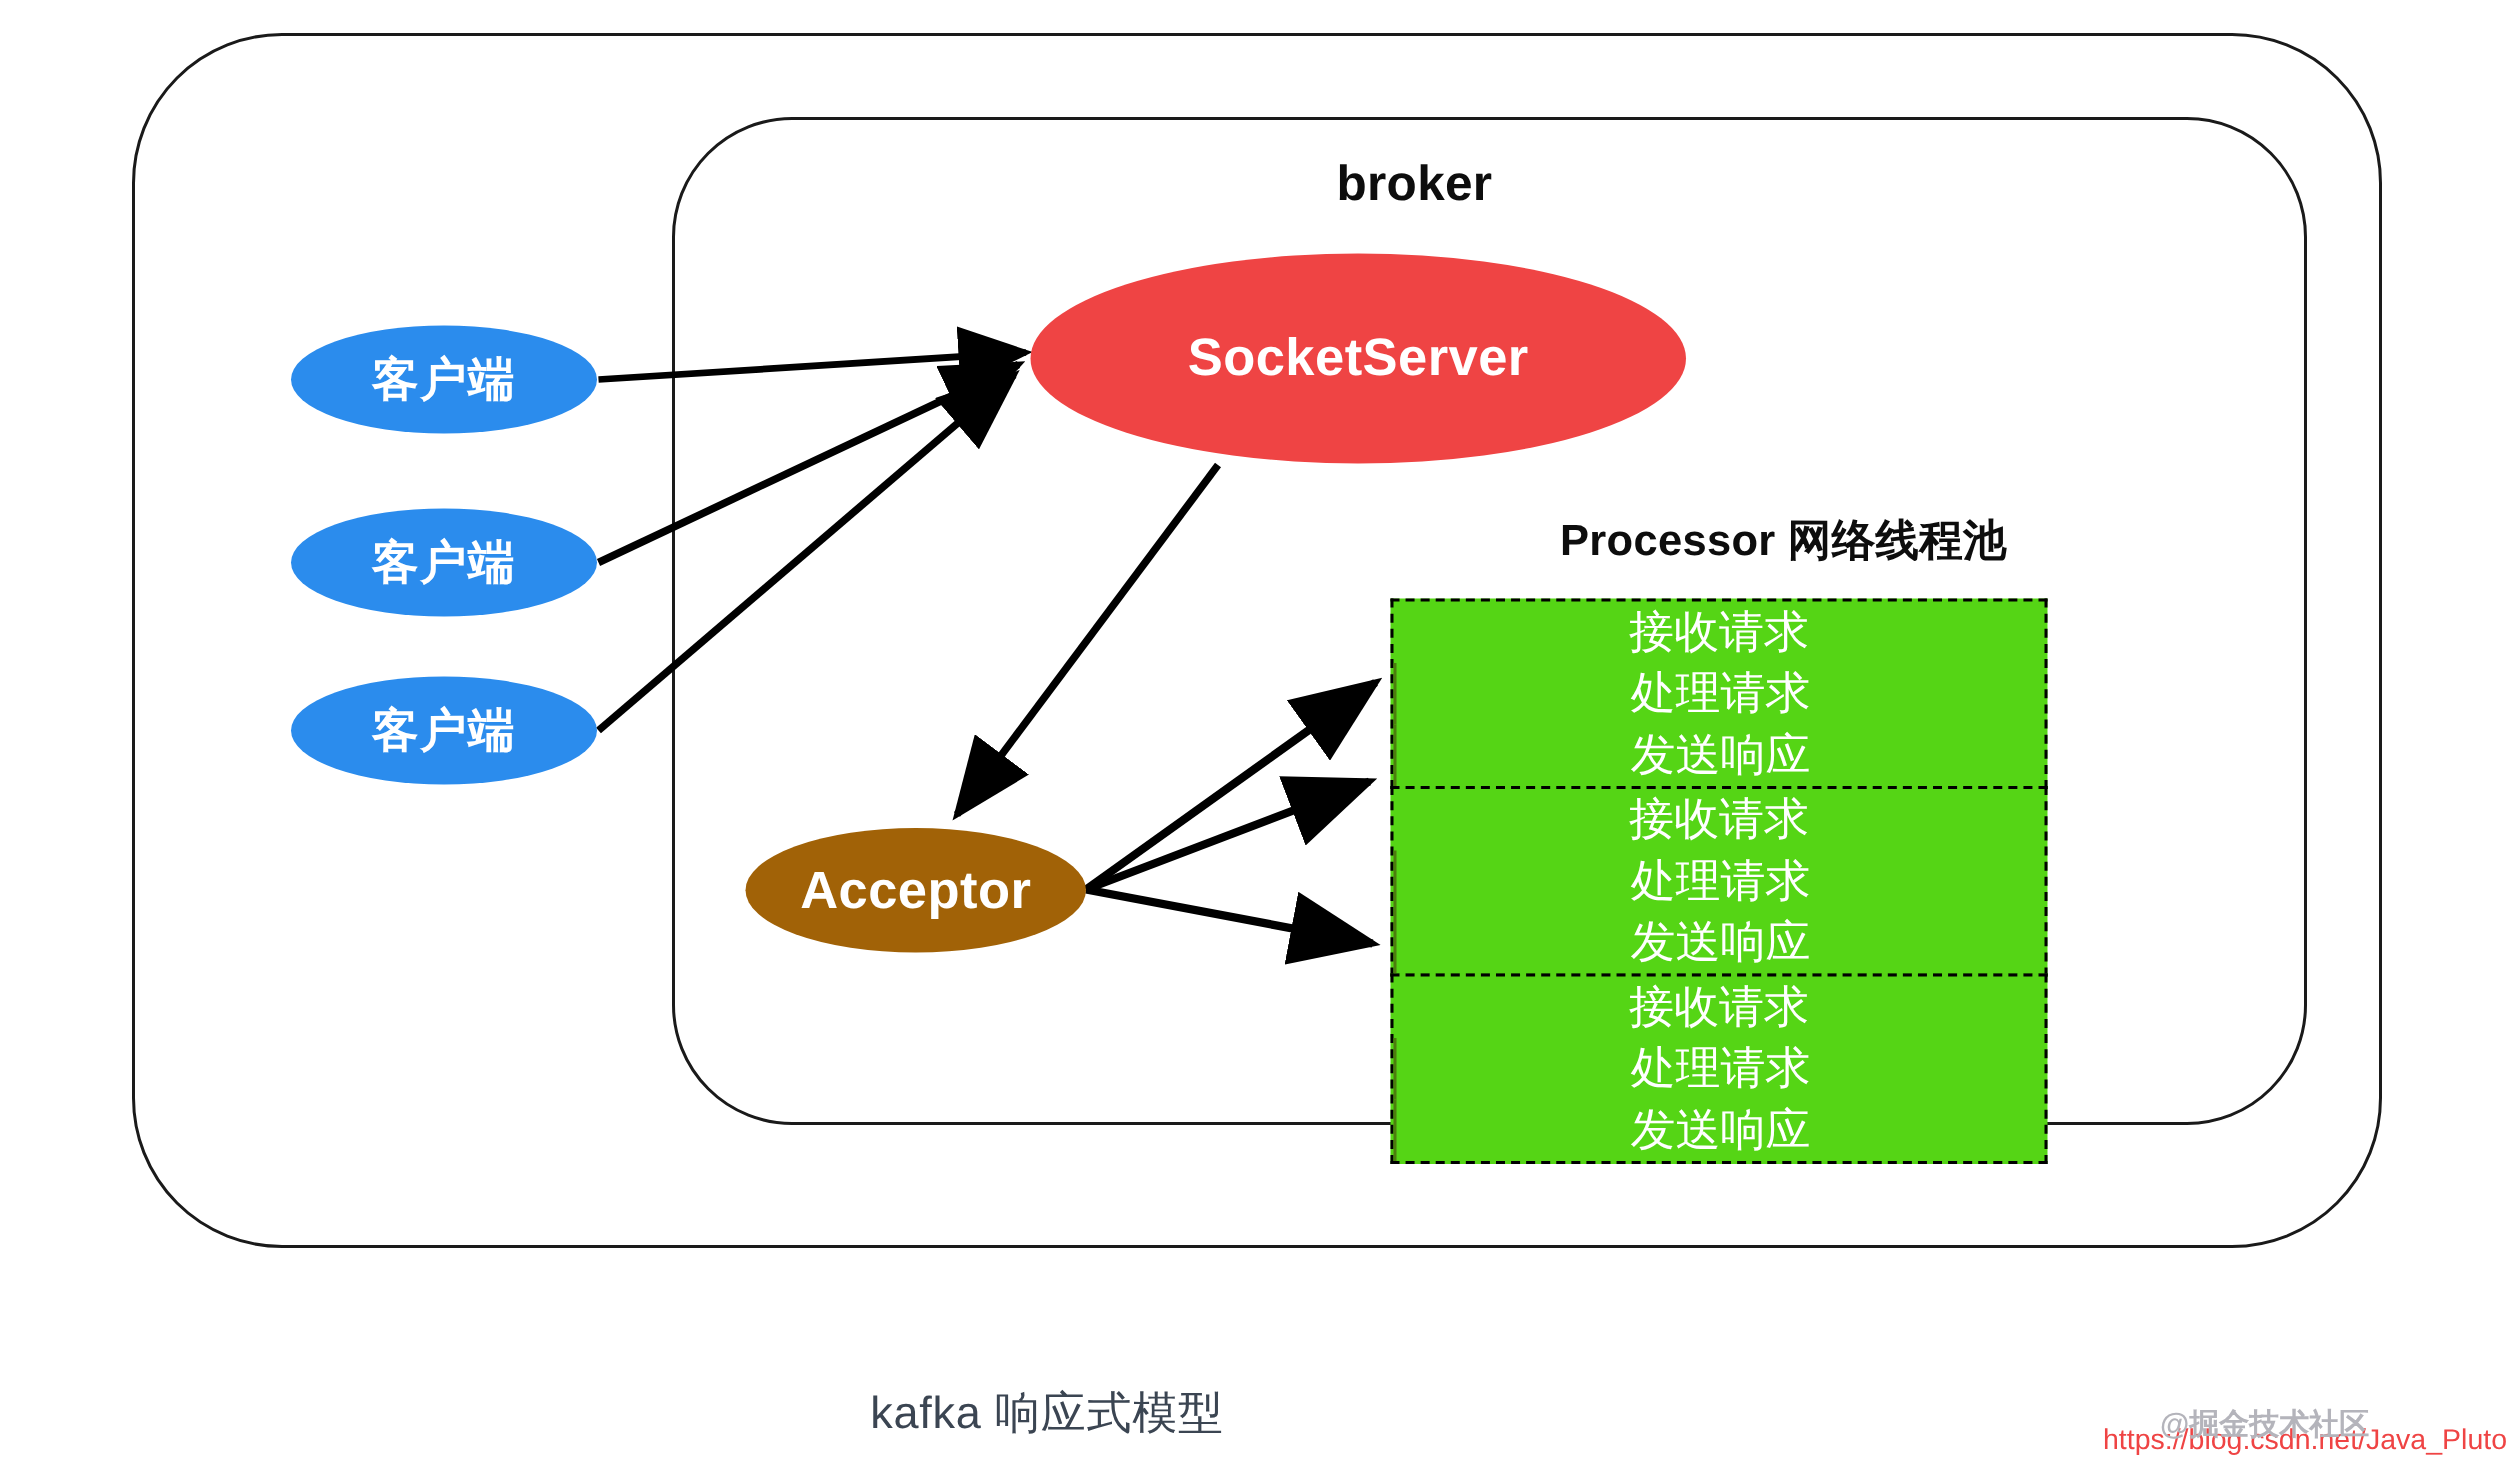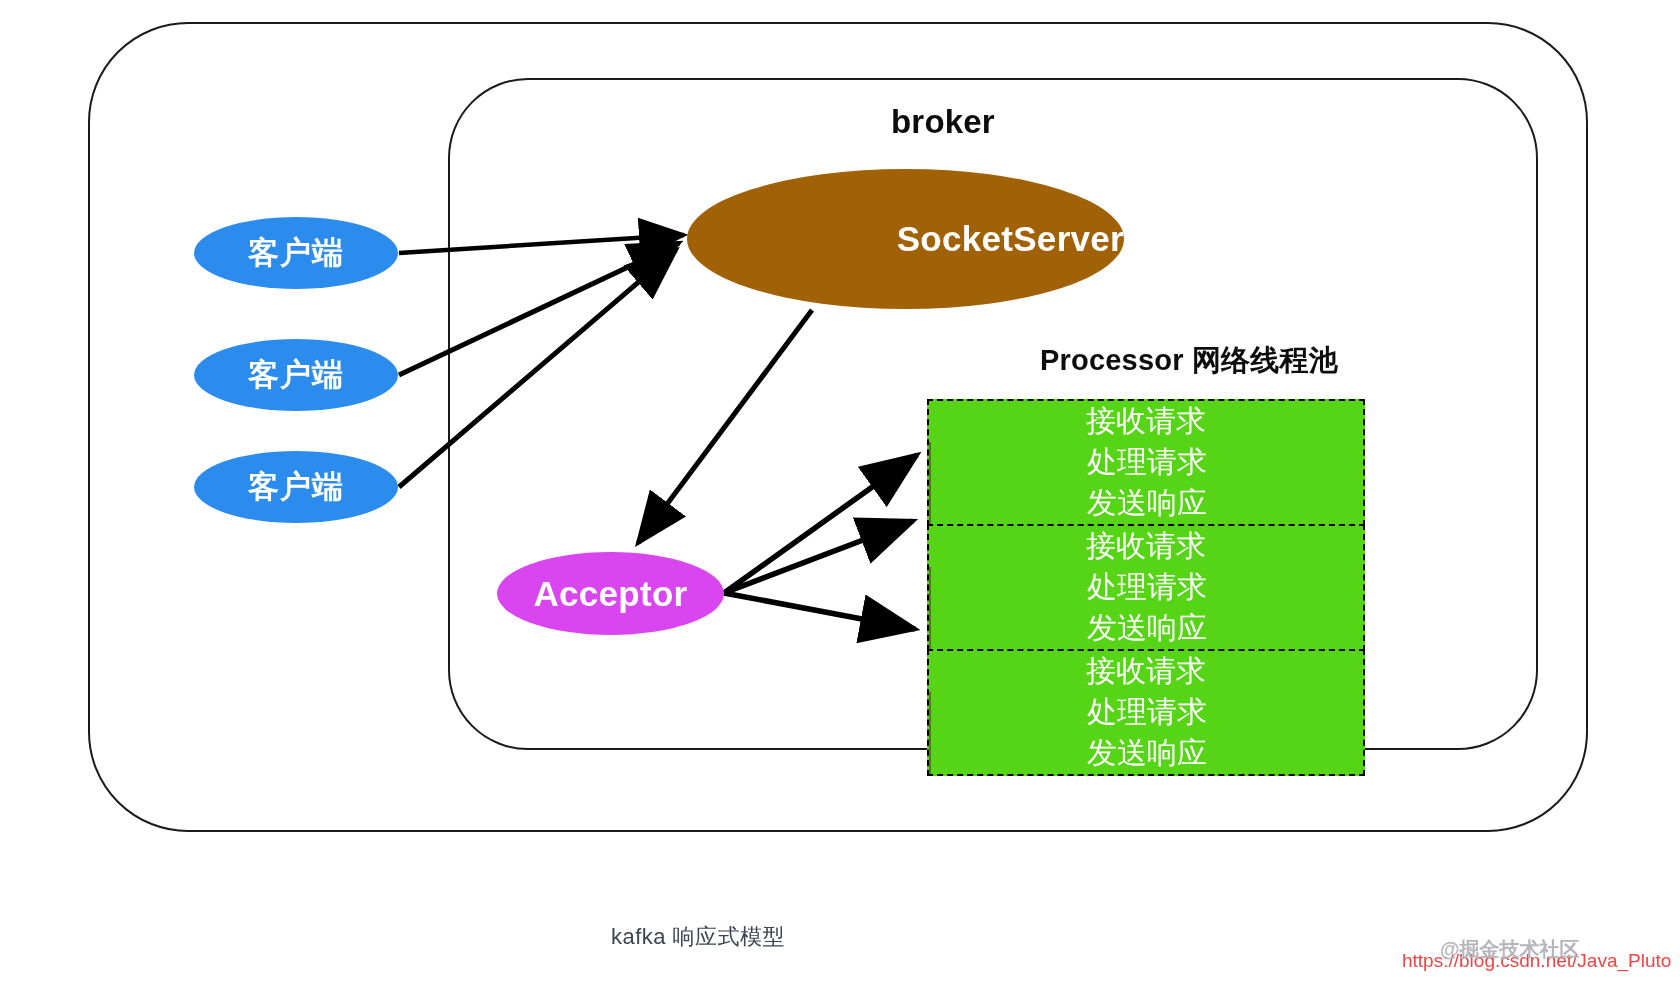--- a/index.html
+++ b/index.html
@@ -155,21 +155,21 @@
   }
 
   
   #caption {
     position: absolute;
     left: 0;
     top: 922px;
     width: 1396px;
     text-align: center;
     color: #3b4552;
-    font-size: 22px;
+    font-size: 30px;
     letter-spacing: 0.5px;
   }
   #watermark {
     position: absolute;
     left: 1402px;
     top: 928px;
     width: 270px;
     height: 50px;
   }
   #watermark-url {
@@ -222,25 +222,25 @@
   <div class="ellipse client-ellipse" id="client-1" style="background: rgb(43, 140, 237);">
     <span>客户端</span>
   </div>
   <div class="ellipse client-ellipse" id="client-2" style="background: rgb(43, 140, 237);">
     <span>客户端</span>
   </div>
   <div class="ellipse client-ellipse" id="client-3" style="background: rgb(43, 140, 237);">
     <span>客户端</span>
   </div>
 
-  <div class="ellipse" id="socketserver-ellipse" style="background: #a16207; justify-content: flex-end;">
+  <div class="ellipse" id="socketserver-ellipse" style="background: #ef4444;">
     <span>SocketServer</span>
   </div>
 
-  <div class="ellipse" id="acceptor-ellipse" style="background: #d946ef;">
+  <div class="ellipse" id="acceptor-ellipse" style="background: #a16207;">
     <span>Acceptor</span>
   </div>
 
   <div class="plain-label" id="processor-title" style="color: rgb(13, 13, 13);">Processor 网络线程池</div>
 
   <div id="processor-pool">
     <div class="processor-row" style="background: rgb(85, 213, 21);">
       <div class="processor-cell">接收请求</div>
       <div class="processor-cell">处理请求</div>
       <div class="processor-cell">发送响应</div>

